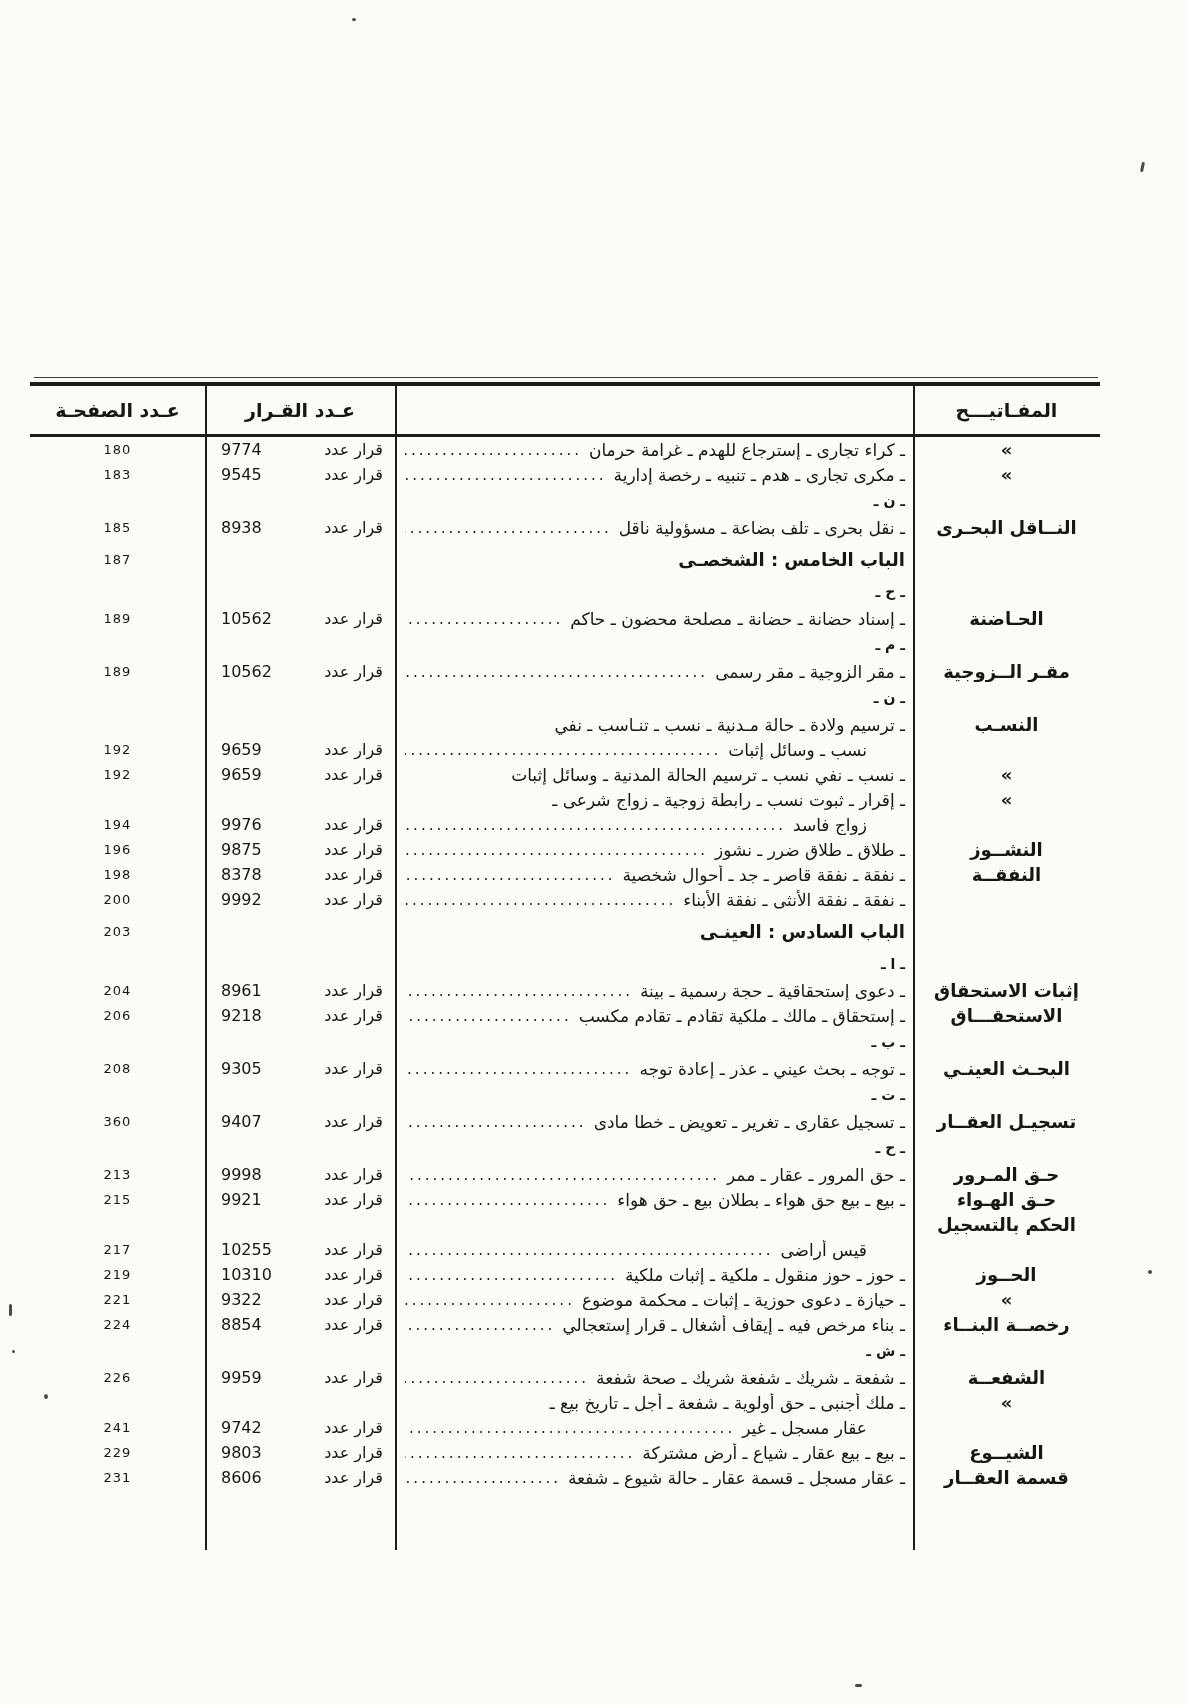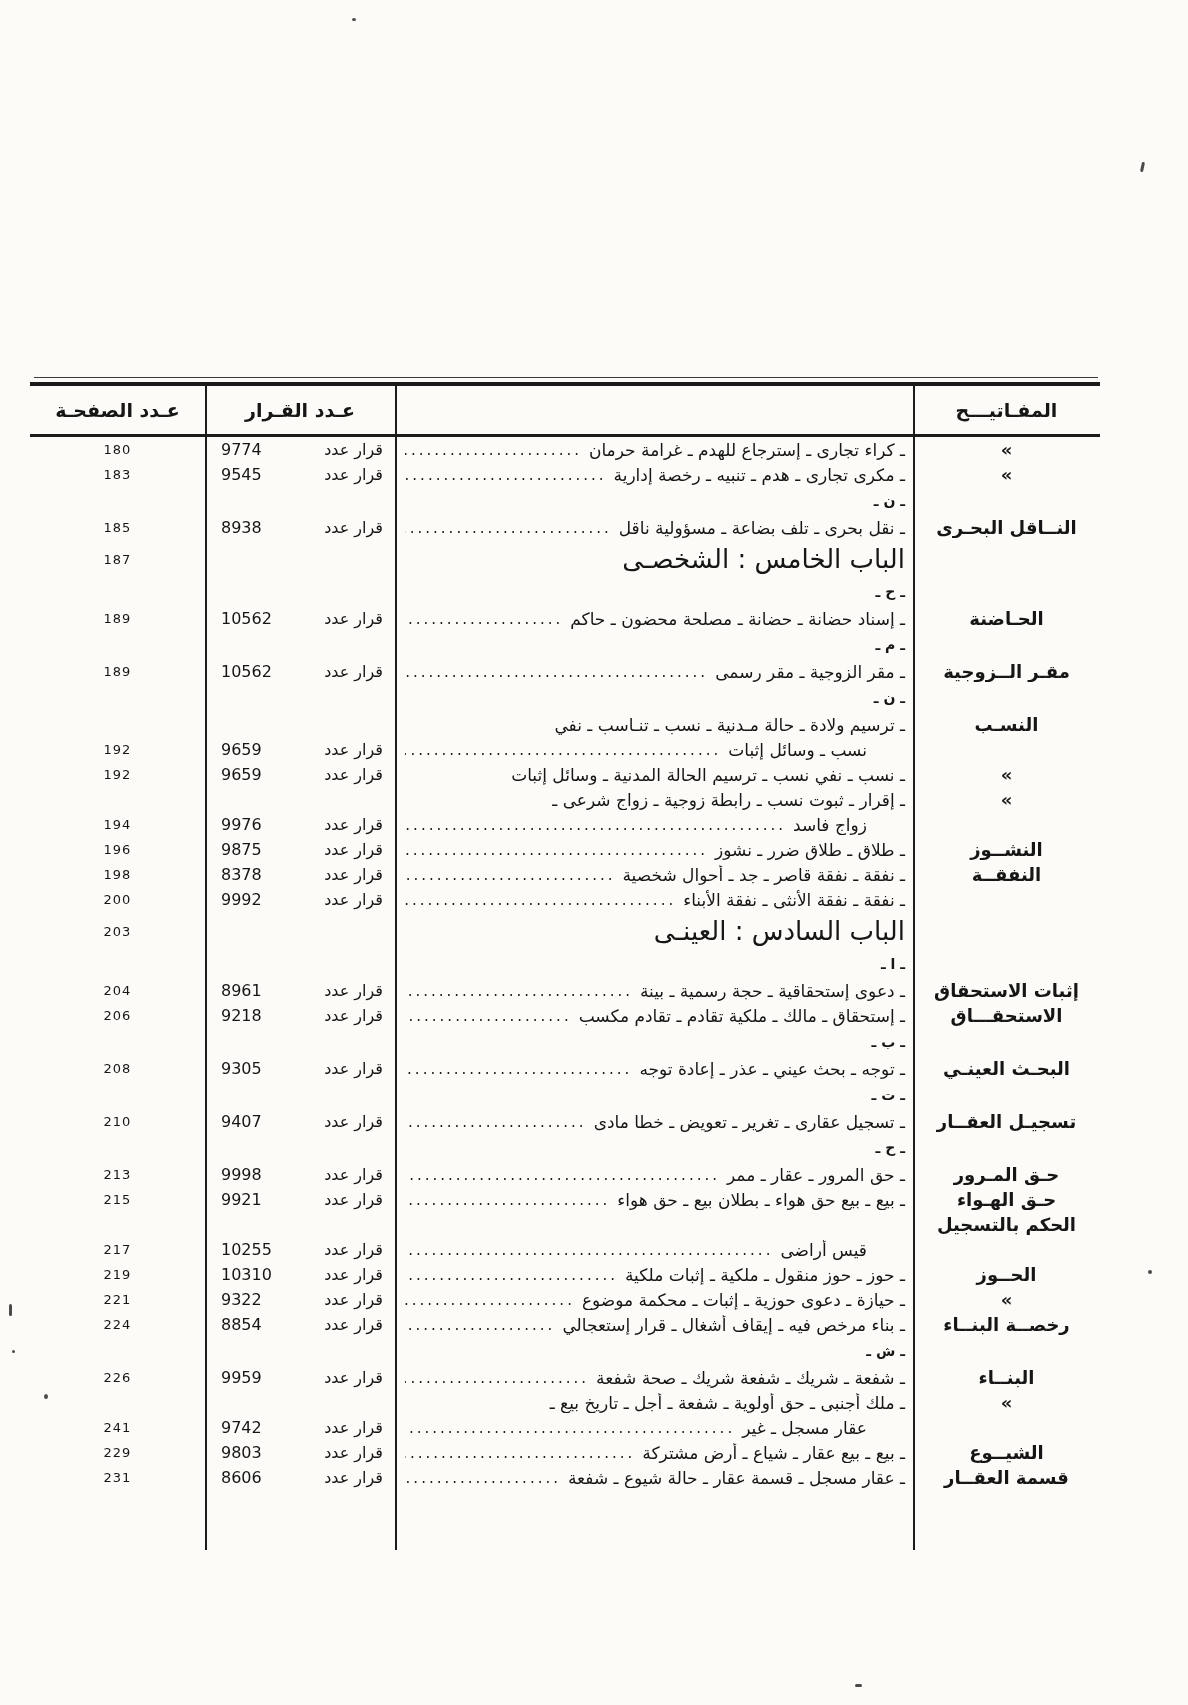--- a/index.html
+++ b/index.html
@@ -47,21 +47,21 @@
     color:#1c1c1c;
   }
   .row .dec-col{
     display:flex;direction:rtl;justify-content:space-between;align-items:center;
     padding:0 12px 0 16px;font-size:16px;white-space:nowrap;
   }
   .pageno{font-size:13px;letter-spacing:1px;}
   .row.section{height:28px;}
   .section-letter{text-align:center;font-weight:bold;font-size:14px;}
   .row.chapter{height:38px;}
-  .chapter-title{font-weight:normal;font-size:26px;white-space:nowrap;}
+  .chapter-title{font-weight:bold;font-size:18px;white-space:nowrap;}
   
   .speck{position:absolute;background:#4a4a4a;border-radius:50%;}
   .sp1{left:352px;top:18px;width:4px;height:3px;}
   .sp2{left:1141px;top:162px;width:3px;height:10px;border-radius:2px;transform:rotate(12deg);}
   .sp3{left:1148px;top:1270px;width:4px;height:4px;}
   .sp4{left:9px;top:1304px;width:3px;height:12px;border-radius:2px;}
   .sp5{left:12px;top:1350px;width:3px;height:3px;}
   .sp6{left:44px;top:1394px;width:4px;height:5px;}
   .sp7{left:855px;top:1684px;width:7px;height:3px;border-radius:2px;}
 </style>
@@ -329,21 +329,21 @@
         <div class="row entry">
     <div class="cell key-col key">تسجيـل العقــار</div>
     <div class="cell desc-col">
       <span class="desc-text">ـ تسجيل عقارى ـ تغرير ـ تعويض ـ خطا مادى</span>
       <span class="dots">..............................................................................................................</span>
     </div>
     <div class="cell dec-col">
       <span class="dec-prefix">قرار عدد</span>
       <span class="dec-num">9407</span>
     </div>
-    <div class="cell page-col pageno">210</div>
+    <div class="cell page-col pageno">360</div>
   </div>
         <div class="row section">
     <div class="cell key-col"></div>
     <div class="cell desc-col section-letter">ـ ح ـ</div>
     <div class="cell dec-col"></div>
     <div class="cell page-col"></div>
   </div>
         <div class="row entry">
     <div class="cell key-col key">حـق المـرور</div>
     <div class="cell desc-col">
@@ -424,21 +424,21 @@
     </div>
     <div class="cell page-col pageno">224</div>
   </div>
         <div class="row section">
     <div class="cell key-col"></div>
     <div class="cell desc-col section-letter">ـ ش ـ</div>
     <div class="cell dec-col"></div>
     <div class="cell page-col"></div>
   </div>
         <div class="row entry">
-    <div class="cell key-col key">البنــاء</div>
+    <div class="cell key-col key">الشفعــة</div>
     <div class="cell desc-col">
       <span class="desc-text">ـ شفعة ـ شريك ـ شفعة شريك ـ صحة شفعة</span>
       <span class="dots">..............................................................................................................</span>
     </div>
     <div class="cell dec-col">
       <span class="dec-prefix">قرار عدد</span>
       <span class="dec-num">9959</span>
     </div>
     <div class="cell page-col pageno">226</div>
   </div>

